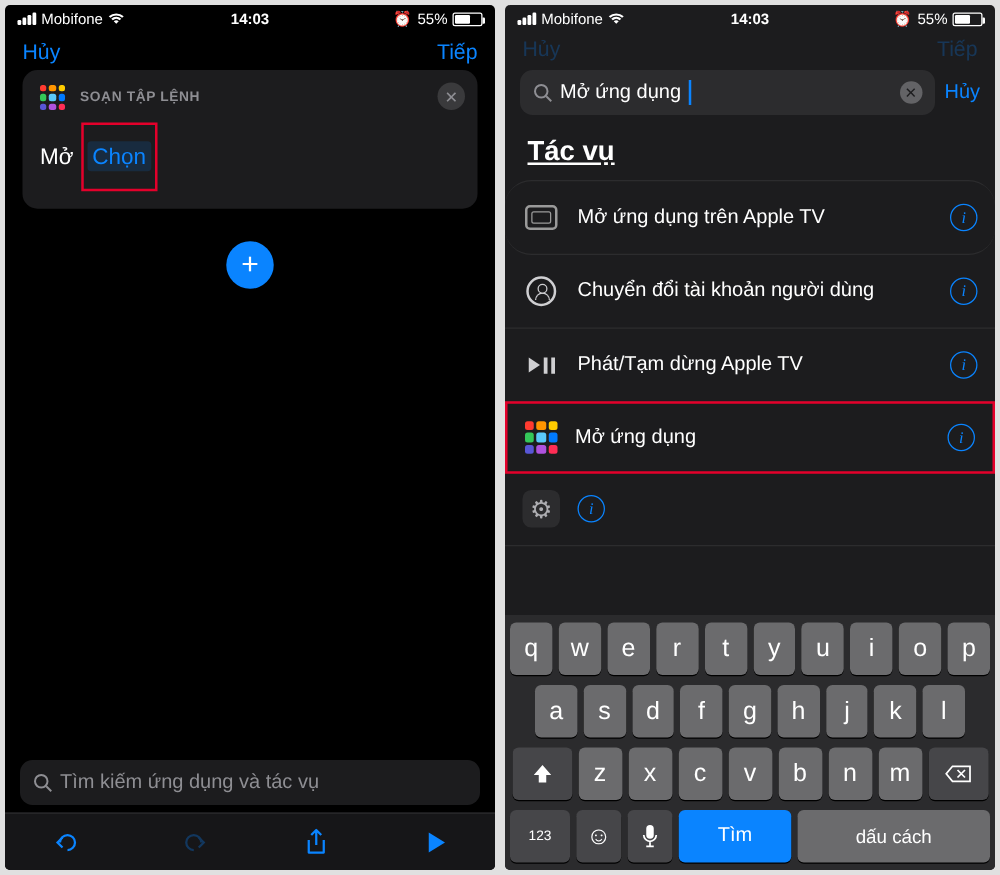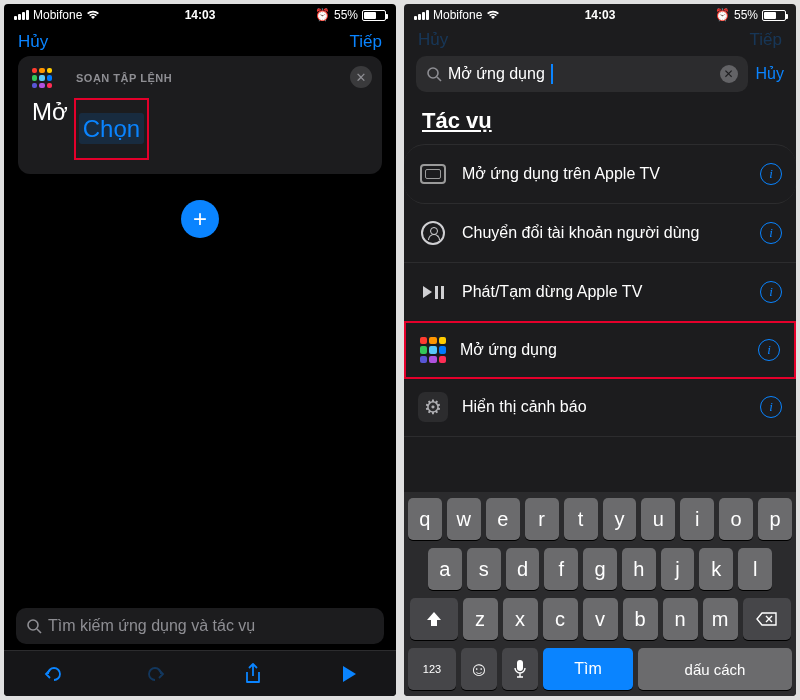--- a/index.html
+++ b/index.html
@@ -52,30 +52,30 @@
     width:32px; height:32px; border-radius:50%; background:#0a84ff;
     display:flex; align-items:center; justify-content:center; gap:3px;
   }
   .more-circle span { width:4px;height:4px;border-radius:50%;background:#fff;}
 
   .card {
     margin: 0 14px; background:#1c1c1e; border-radius:12px;
     padding: 12px 14px 14px; position:relative;
   }
   .card-head {
-    display:flex; align-items:center; gap:24px;
+    display:flex; align-items:center; gap:12px;
     font-size:11px; letter-spacing:.5px; color:#8e8e93; font-weight:600;
   }
   .card-close {
     position:absolute; top:10px; right:10px; width:22px;height:22px;
     border-radius:50%; background:#3a3a3c;
     display:flex;align-items:center;justify-content:center;color:#8e8e93;font-size:13px;
   }
   .card-body {
-    margin-top:10px; font-size:24px; color:#fff; display:flex; gap:6px;
+    margin-top:10px; font-size:18px; color:#fff; display:flex; align-items:center; gap:6px;
   }
   .token {
     color:#0a84ff; background:rgba(10,132,255,.15);
     padding:2px 4px; border-radius:3px;
   }
   .red-box { border:2px solid #e4002b; padding:15px 3px; }
 
   .grid-icon { width:20px;height:20px;display:grid;grid-template-columns:repeat(3,1fr);gap:2px;}
   .grid-icon span{border-radius:2px;}
   .gi1{background:#ff3b30}.gi2{background:#ff9500}.gi3{background:#ffcc00}
@@ -342,21 +342,20 @@
           <span class="gi6"></span>
         <span class="gi7"></span>
           <span class="gi8"></span>
           <span class="gi9"></span>
       </div>
       <span class="label">Mở ứng dụng</span>
       <div class="info">i</div>
     </div>
     <div class="action">
       <div class="gear-icon">⚙</div>
-      <span class="label">Hiển thị cảnh báo</span>
       <div class="info">i</div>
     </div>
   </div>
 
   <div class="flex-spacer"></div>
 
   <div class="kbd">
     <div class="kbd-row">
       <div class="key key-letter">q</div>
       <div class="key key-letter">w</div>

